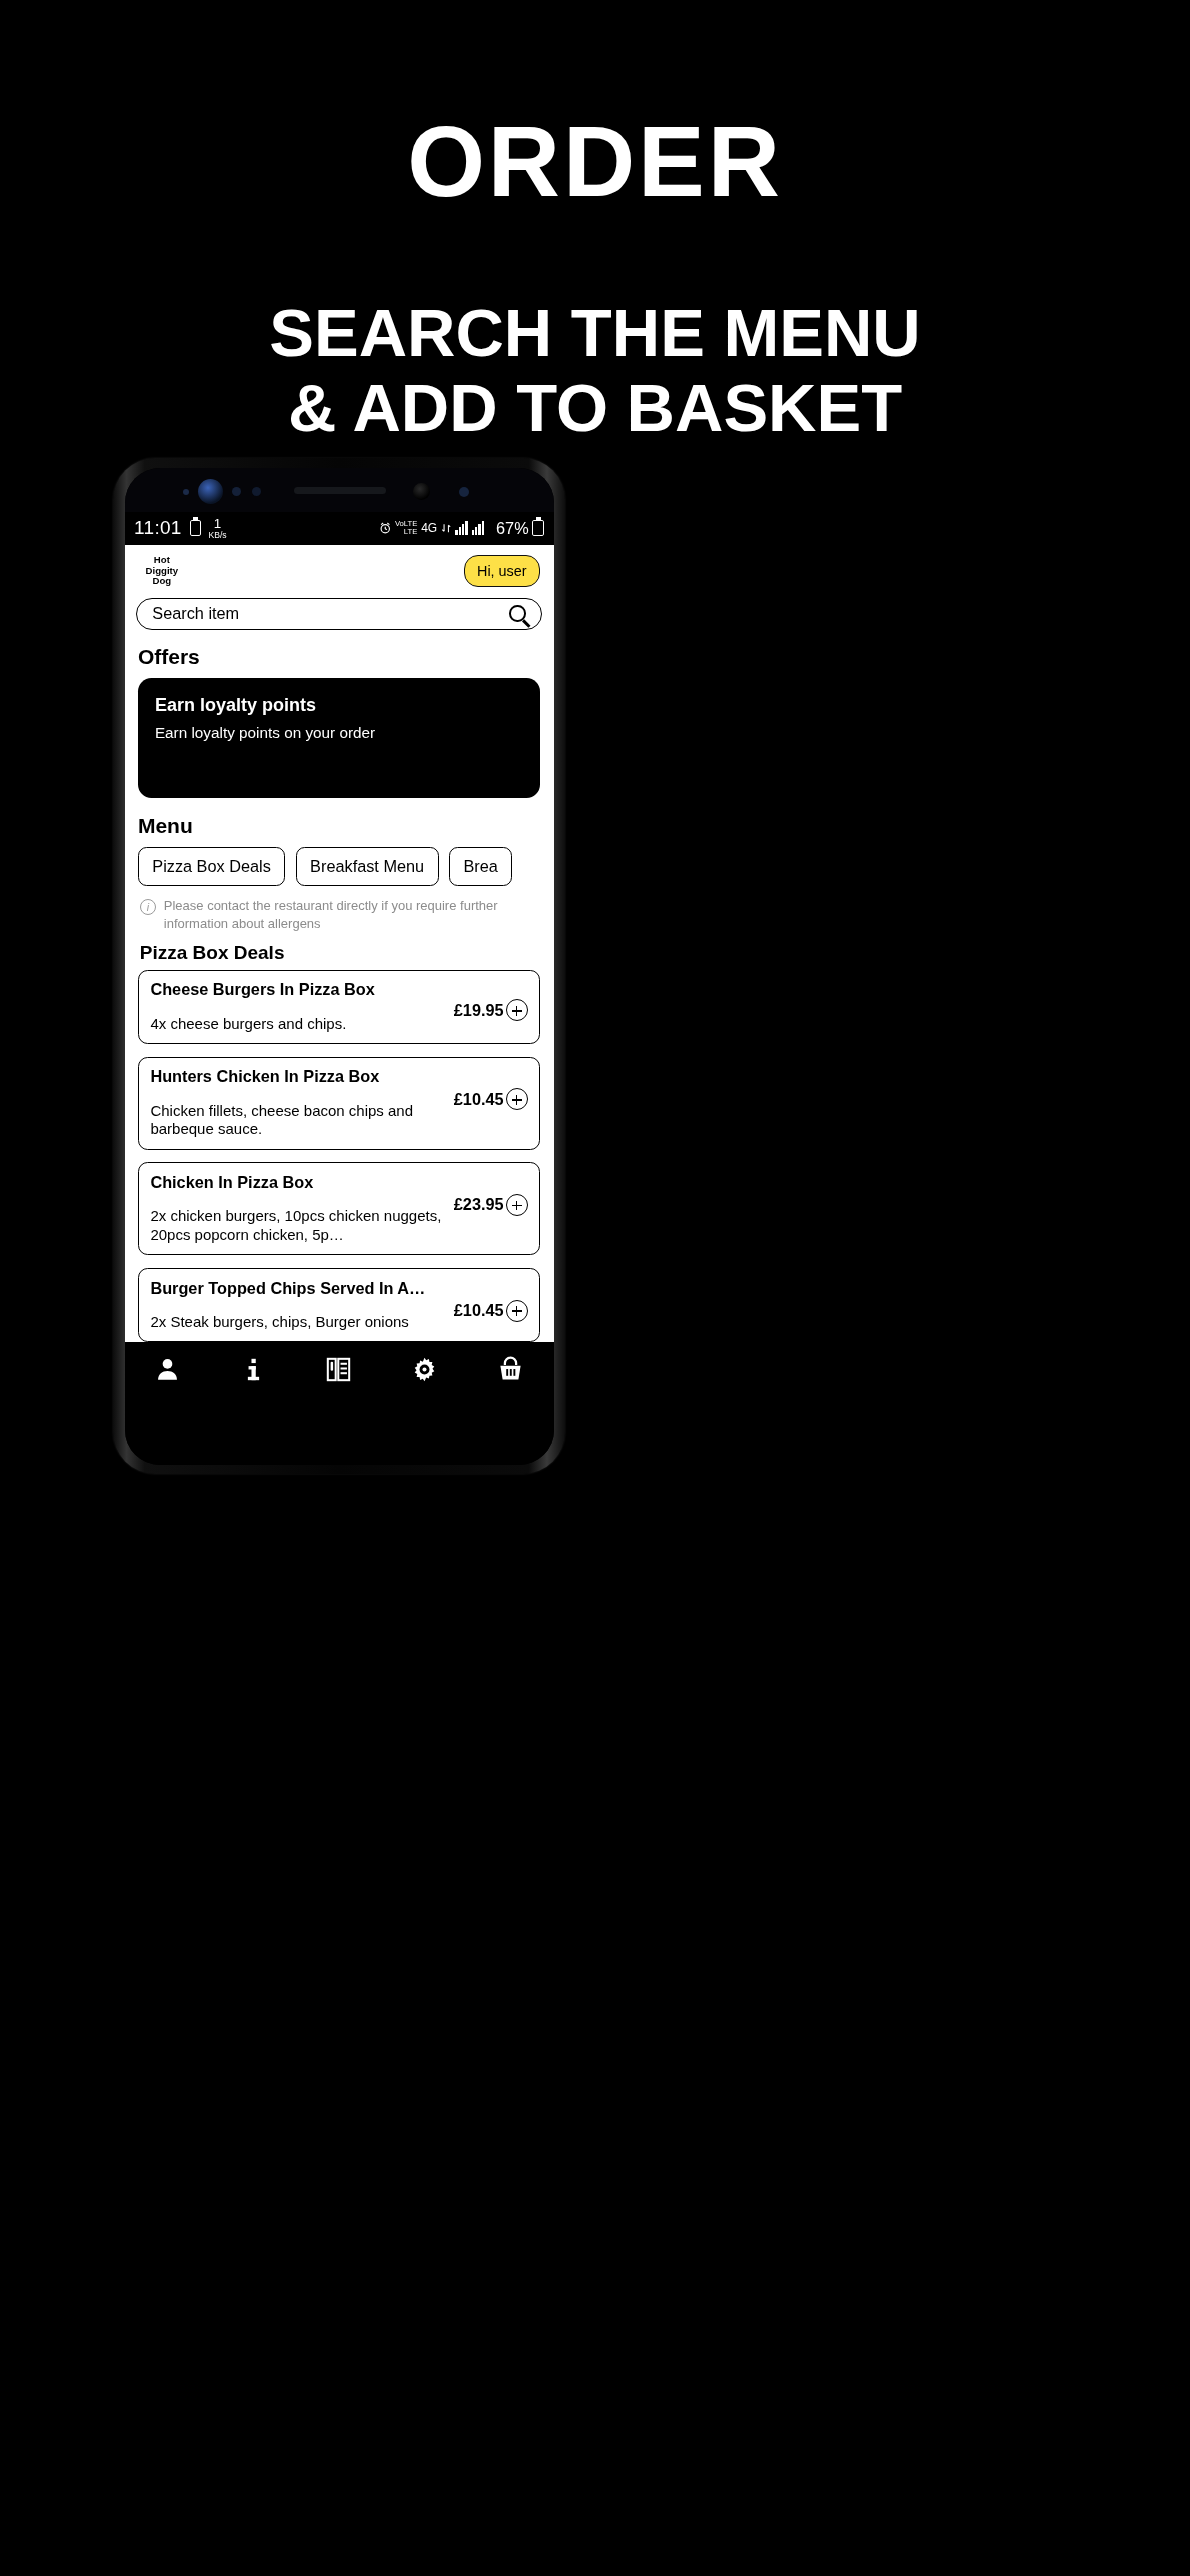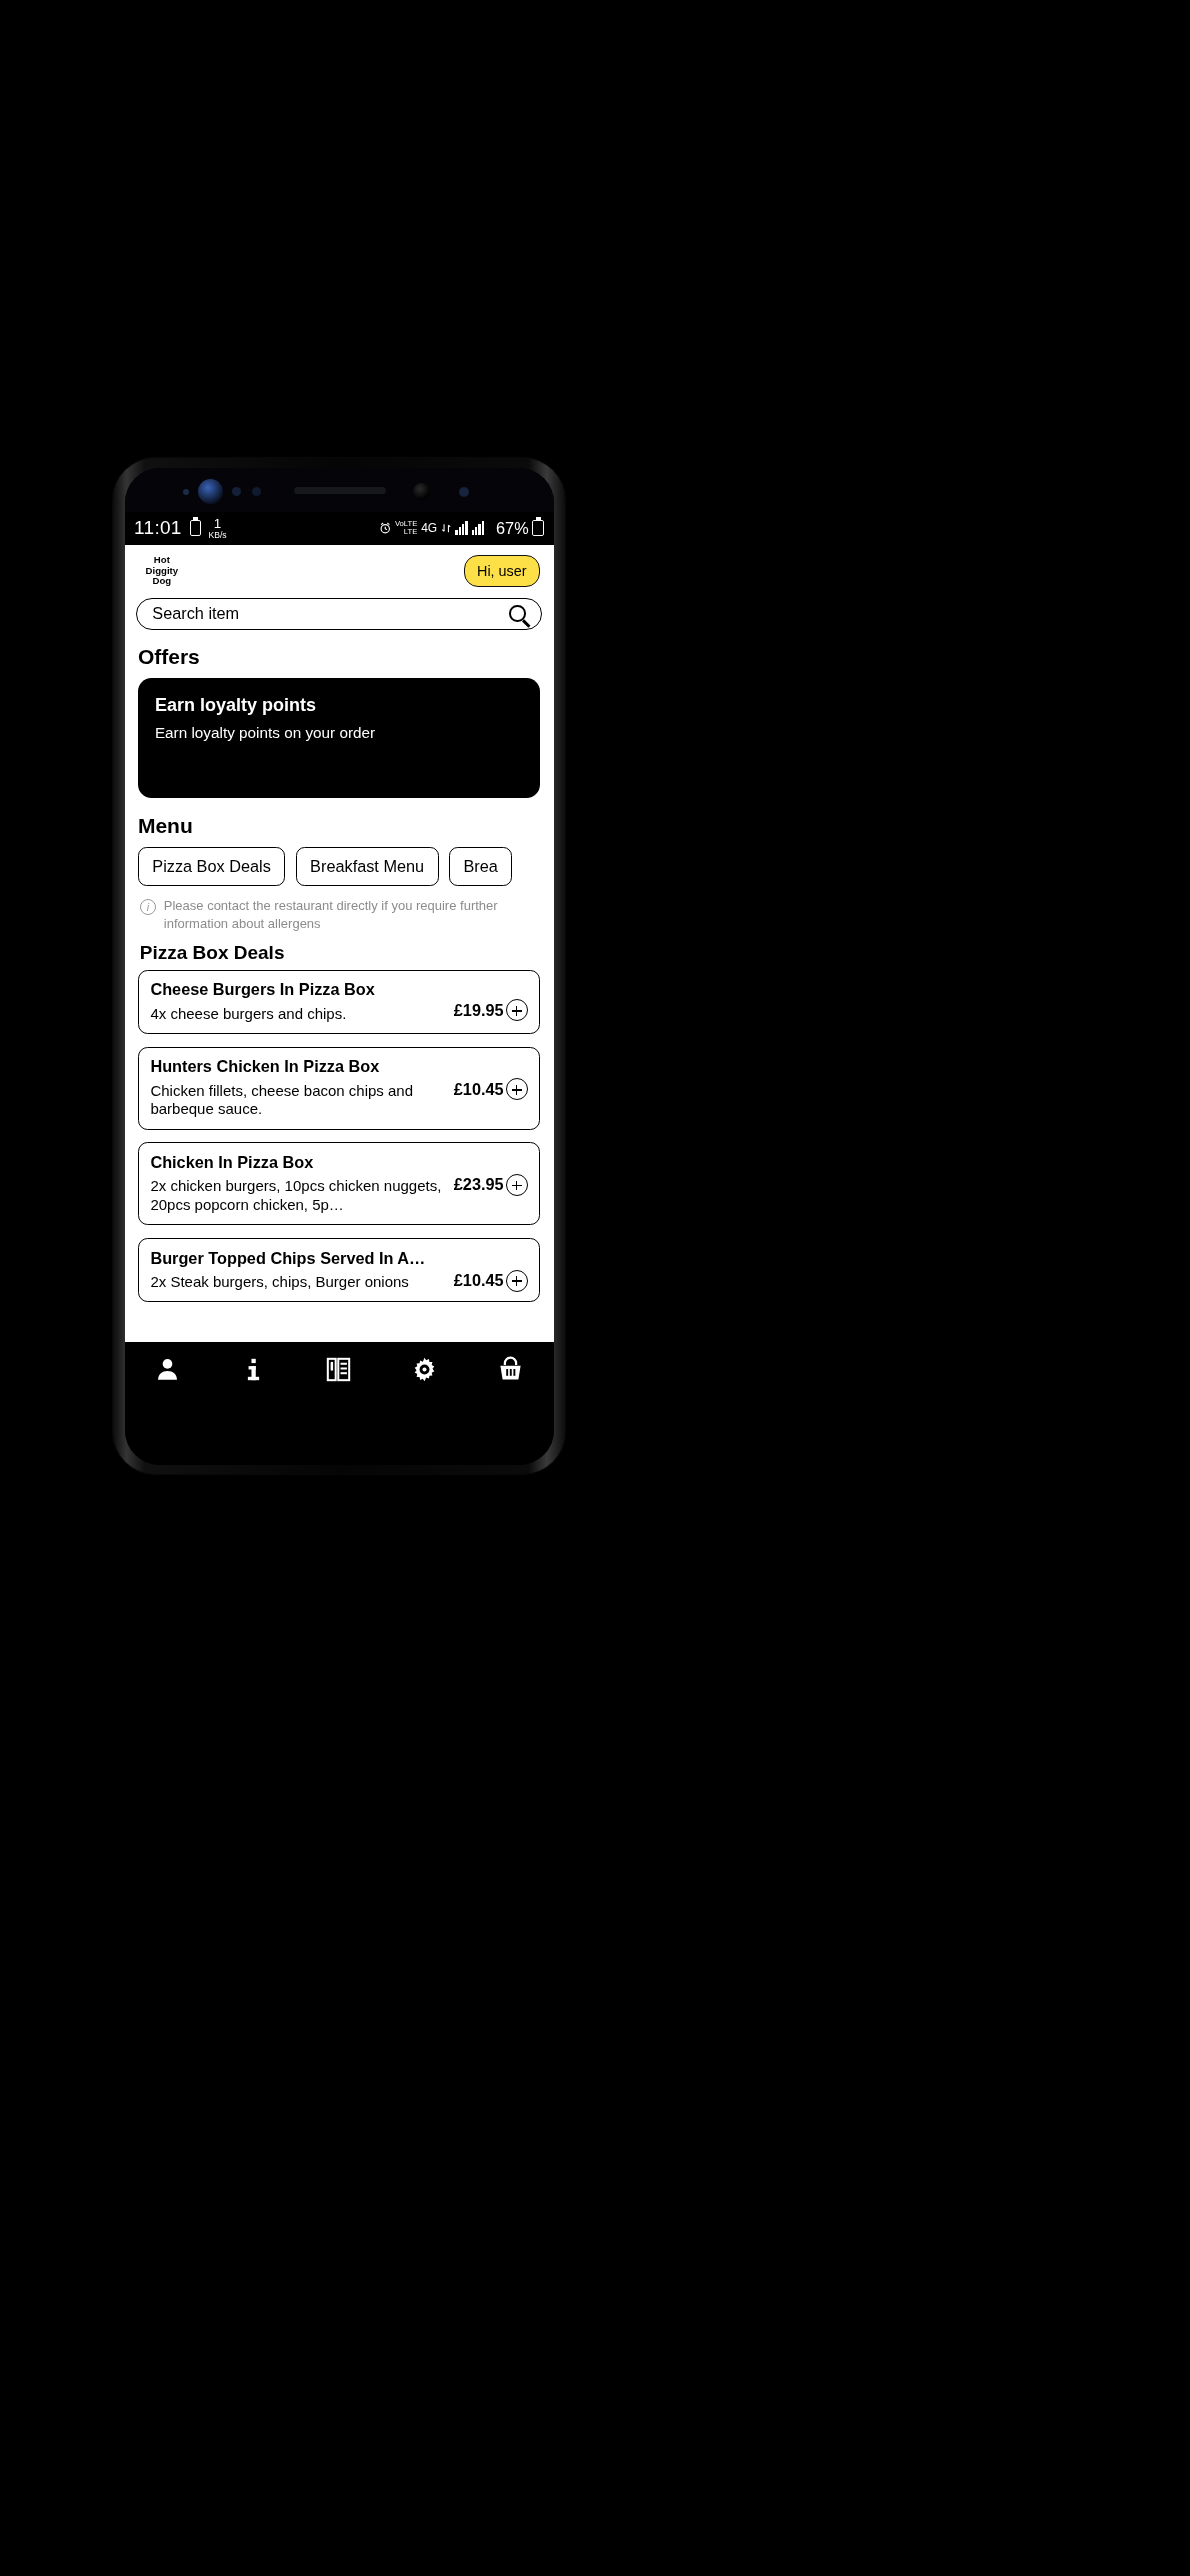--- a/index.html
+++ b/index.html
@@ -101,21 +101,21 @@
   .allergen-txt { font-size:13px; line-height:1.35; }
 
   .cat-title { font-size:19px; font-weight:bold; padding:7.7px 15.3px 5.8px; color:#000; }
 
   .item-card {
     margin:0 13.4px 12.5px; border:1.9px solid #000; border-radius:9.6px;
     padding:9.6px 11.5px; display:flex; align-items:flex-start; background:#fff;
   }
   .item-left { flex:1; padding-right:7.7px; }
   .item-name { font-size:16.3px; font-weight:bold; color:#000; line-height:1.2; white-space:nowrap; overflow:hidden; text-overflow:ellipsis; }
-  .item-desc { font-size:15px; color:#000; margin-top:5px; line-height:1.25; }
+  .item-desc { font-size:15px; color:#000; margin-top:15px; line-height:1.25; }
   .item-right { display:flex; align-items:center; gap:2px; padding-top:21px; }
   .item-price { font-size:16.3px; font-weight:bold; color:#000; white-space:nowrap; }
   .plus-btn {
     width:22px; height:22px; border:1.5px solid #000; border-radius:50%;
     position:relative; background:#fff; flex:none;
   }
   .plus-btn:before,.plus-btn:after{ content:""; position:absolute; background:#000; }
   .plus-btn:before{ left:5.3px; top:9.8px; width:9.6px; height:1.7px; }
   .plus-btn:after{ left:9.2px; top:5.8px; width:1.7px; height:9.6px; }
 
@@ -126,20 +126,27 @@
   }
   .tabbar svg { display:block; }
   .tab { display:flex; align-items:center; justify-content:center; width:58px; height:56px; }
   .chin { position:absolute; left:0; bottom:0; width:429px; height:67px; background:#000; }
 </style>
 </head>
 <body>
 
 <div class="page">
 
+  <div class="promo">
+    <div class="promo-title">ORDER</div>
+    <div class="promo-sub">
+      <div>SEARCH THE MENU</div>
+      <div>&amp; ADD TO BASKET</div>
+    </div>
+  </div>
 
   <div class="device">
     <div class="device-inner">
 
       <div class="bezel-top">
         <div class="speaker"></div>
         <div class="cam-dot" style="left:58px;top:21px;width:6.7px;height:6.7px;background:#1b2a48;"></div>
         <div class="cam-dot" style="left:73px;top:11.5px;width:25px;height:25px;background:radial-gradient(circle at 40% 35%,#3b63b8,#0a1426 70%);"></div>
         <div class="cam-dot" style="left:107px;top:19px;width:9.6px;height:9.6px;background:#142038;"></div>
         <div class="cam-dot" style="left:127px;top:19px;width:9.6px;height:9.6px;background:#101a2e;"></div>

